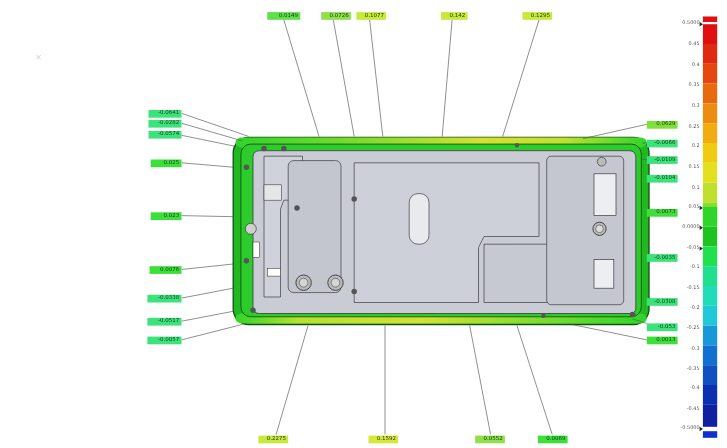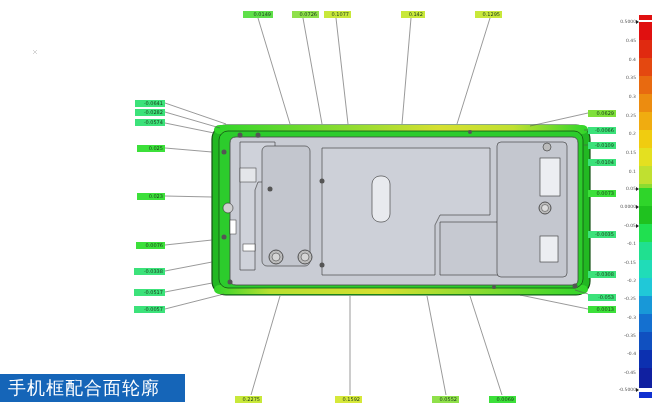--- a/index.html
+++ b/index.html
@@ -185,14 +185,13 @@
     <div class="tick" style="top:370px;">-0.45</div>
     <div class="tick" style="top:387px;">-0.5000</div>
 
     <div class="marker" style="top:19.5px;"></div>
     <div class="marker" style="top:186.5px;"></div>
     <div class="marker" style="top:204.5px;"></div>
     <div class="marker" style="top:223.5px;"></div>
     <div class="marker" style="top:387.5px;"></div>
   </div>
 
-  <div class="title-banner">手机框配合面轮廓</div>
 </div>
 
 </body></html>

